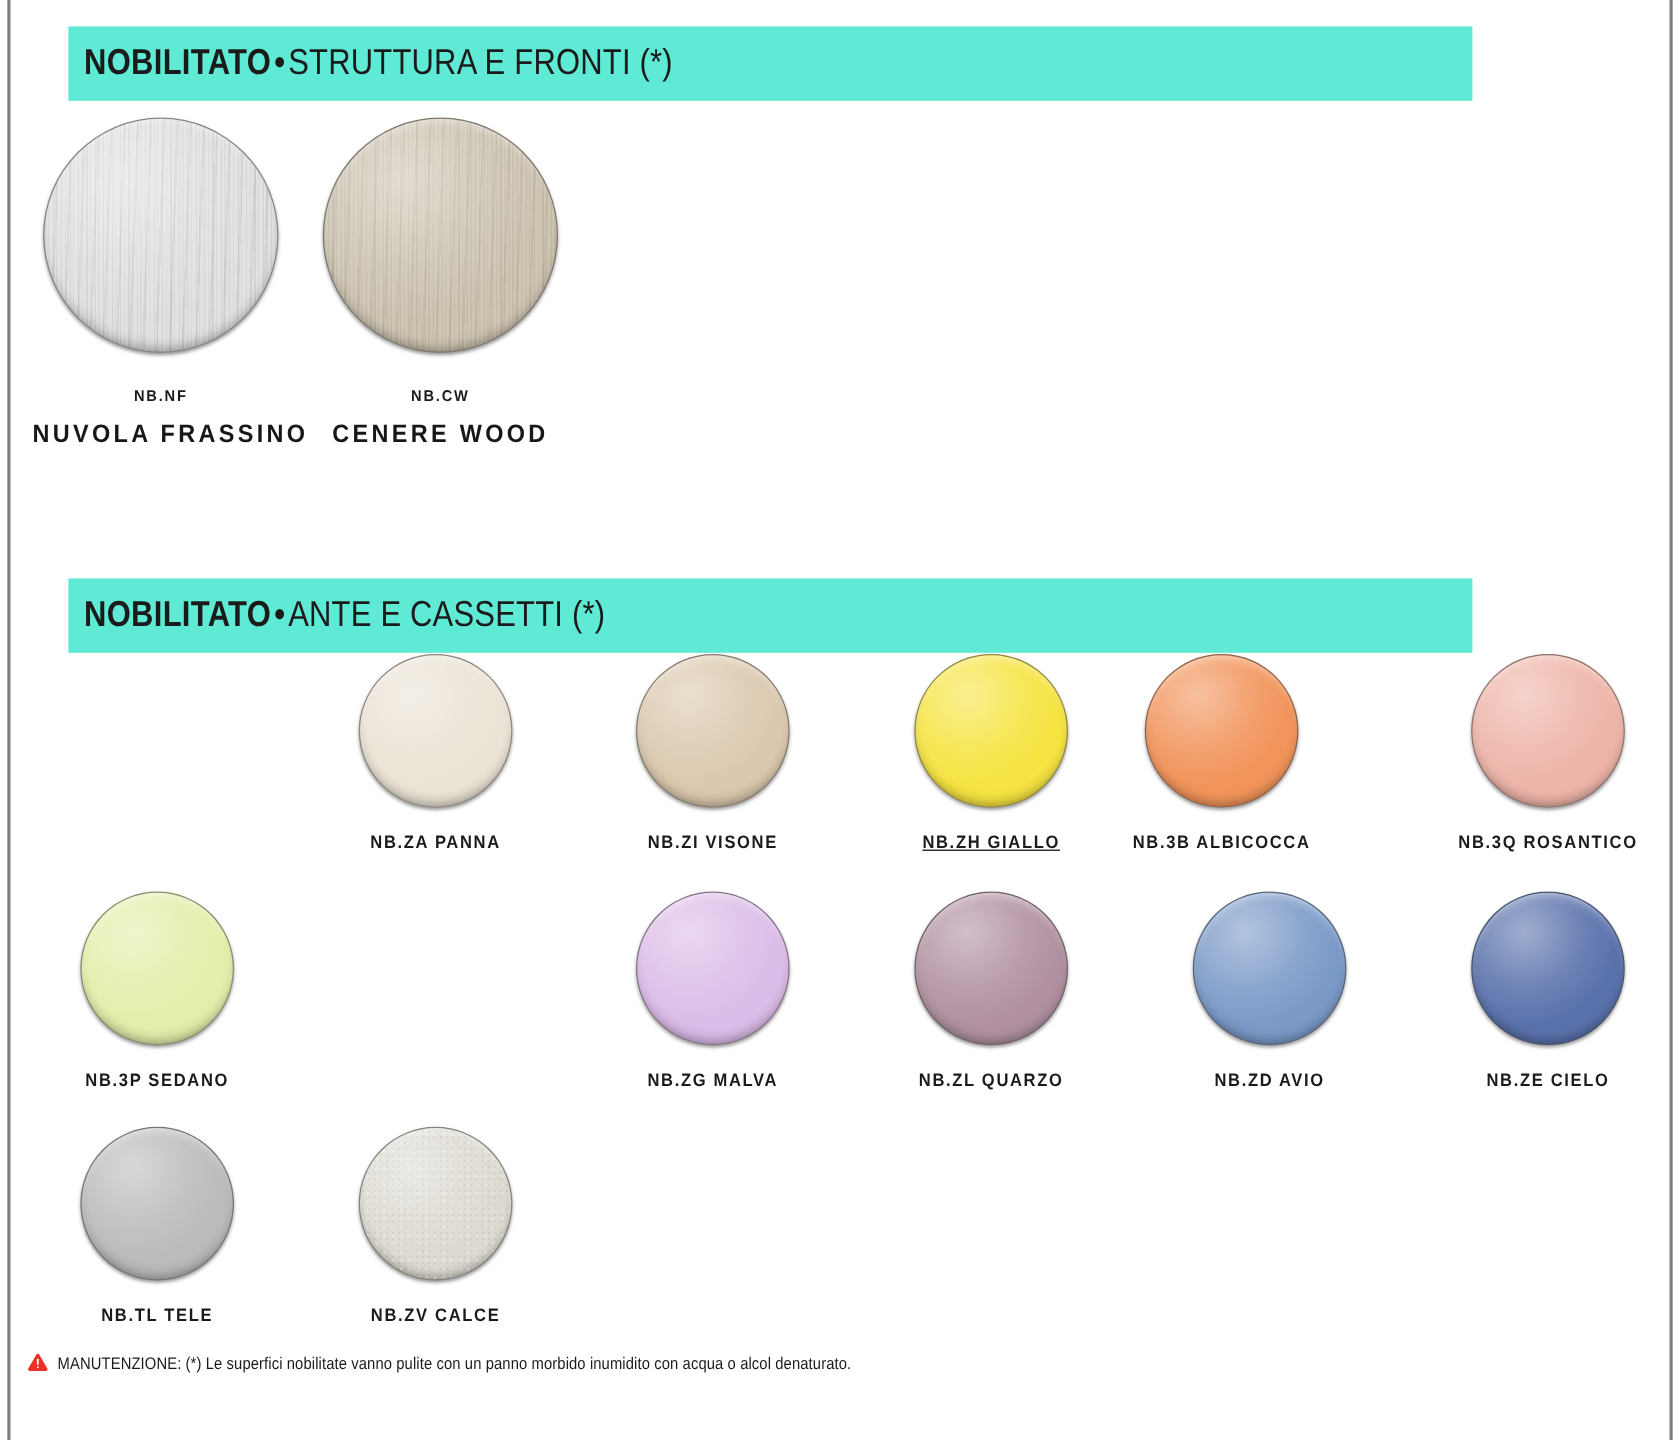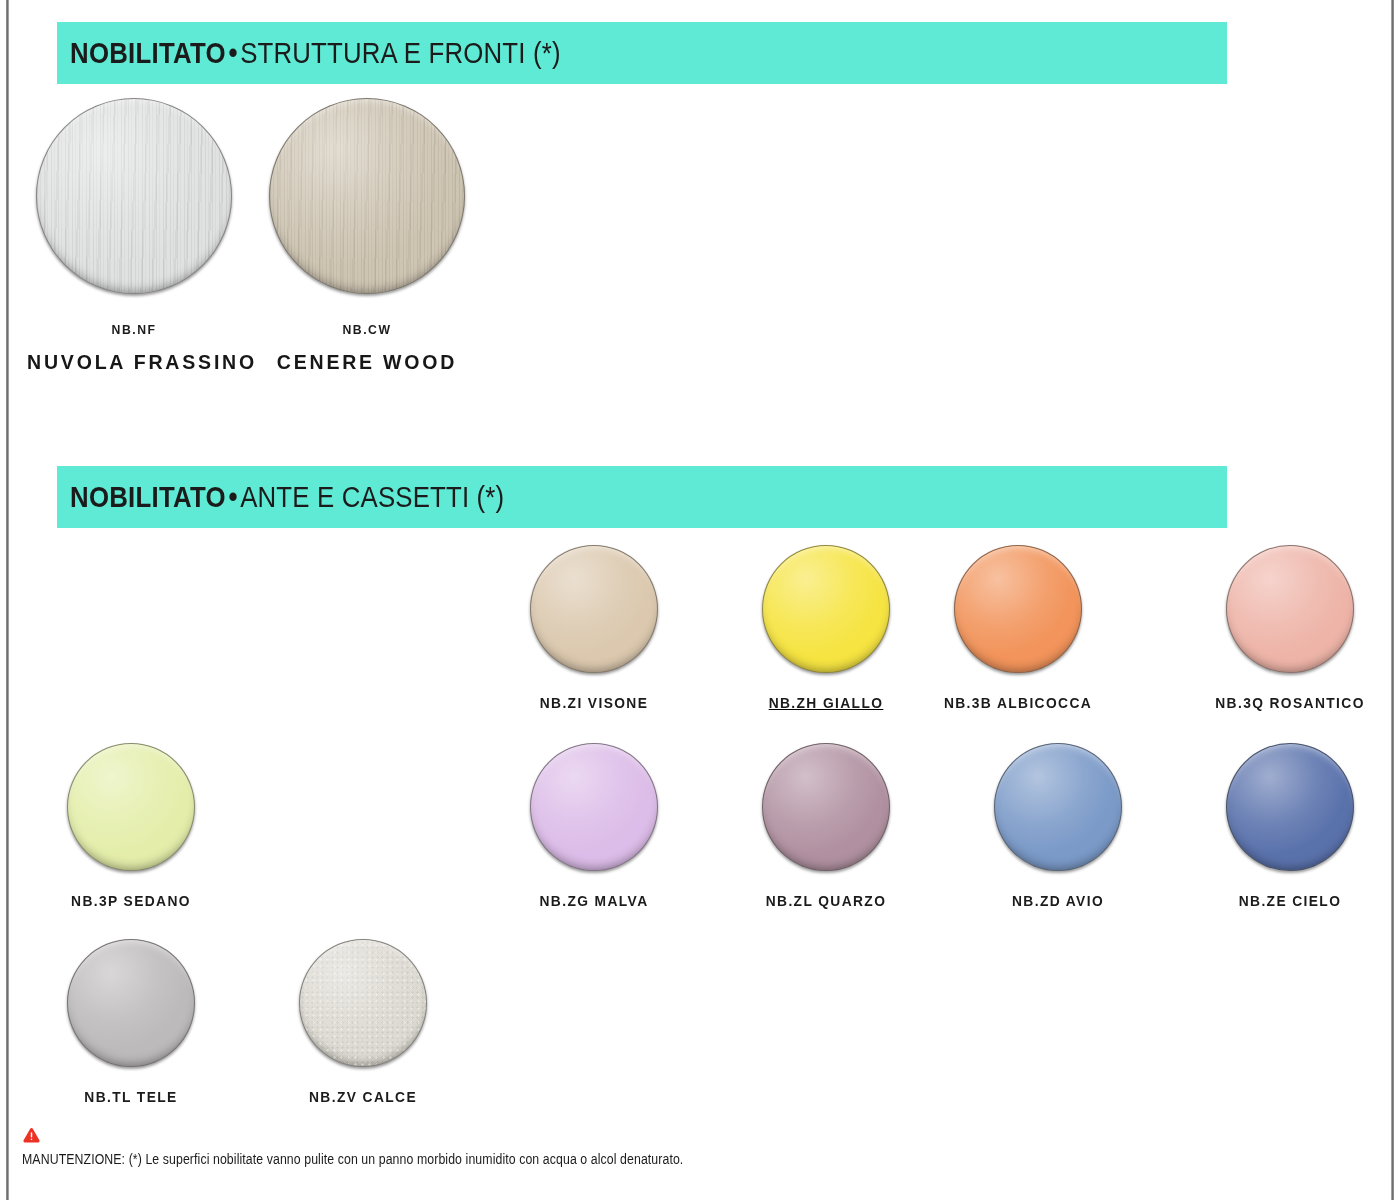--- a/index.html
+++ b/index.html
@@ -133,23 +133,22 @@
     transform:scaleX(.92);
     white-space:nowrap;
   }
 
   
   .note{
     position:absolute;
     left:13px;
     top:1127px;
     display:flex;
-    align-items:flex-start;
+    align-items:center;
     gap:7px;
-    flex-direction:column;
   }
   .note-text{
     font-size:14px;
     color:#1b1b1b;
     letter-spacing:.1px;
     transform:scaleX(.88);
     transform-origin:left center;
     white-space:nowrap;
   }
   .warn-icon{display:block;}
@@ -183,28 +182,32 @@
       <div class="cell" style="left:10px;top:0;">
         <div class="chip-wrap">
           <div class="chip wood" style="width:196px;height:196px;background:#dfe0e0;"></div>
         </div>
         <div class="code-small" style="margin-top:28px;">NB.NF</div>
         <div class="name-big" style="margin-top:13px;">NUVOLA FRASSINO</div>
       </div>
 
     </div>
 
-    <div class="band" style="top:466px;">
+    <div class="band" style="top:482px;">
       <div class="band-title">
         <span class="strong">NOBILITATO</span><span class="dot">•</span><span class="light">ANTE E CASSETTI (*)</span>
       </div>
     </div>
 
     <div class="grid" style="top:545px;height:570px;">
 
+      <div class="cell" style="left:239px;top:0;">
+        <div class="chip" style="width:128px;height:128px;background:#ebe3d5;"></div>
+        <div class="label" style="margin-top:21px;">NB.ZA PANNA</div>
+      </div>
       <div class="cell" style="left:470px;top:0;">
         <div class="chip" style="width:128px;height:128px;background:#dbc8ae;"></div>
         <div class="label" style="margin-top:21px;">NB.ZI VISONE</div>
       </div>
       <div class="cell" style="left:702px;top:0;text-decoration:underline;">
         <div class="chip" style="width:128px;height:128px;background:#f6e442;"></div>
         <div class="label" style="margin-top:21px;">NB.ZH GIALLO</div>
       </div>
       <div class="cell" style="left:894px;top:0;">
         <div class="chip" style="width:128px;height:128px;background:#f2945b;"></div>

